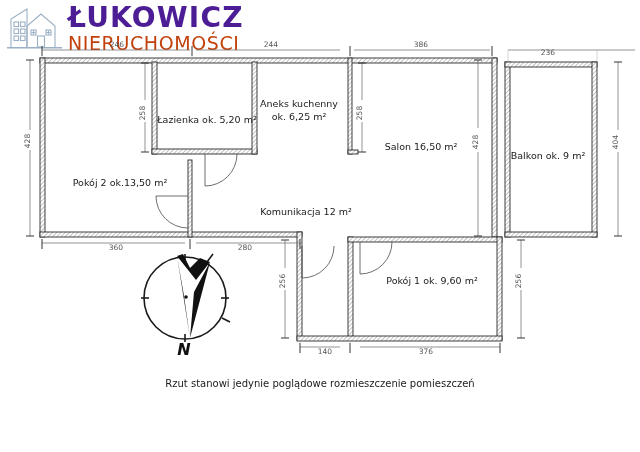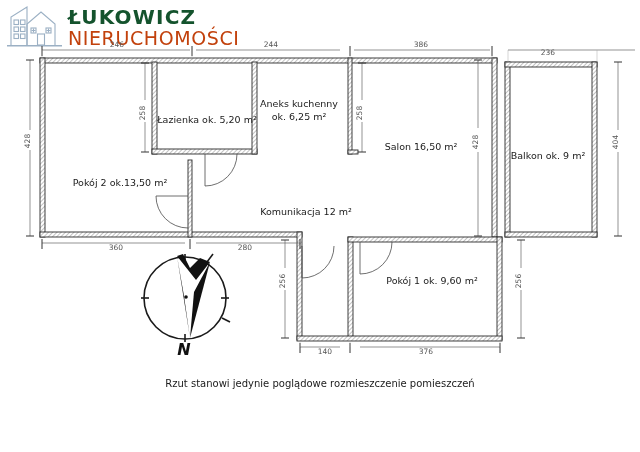--- a/index.html
+++ b/index.html
@@ -11,21 +11,21 @@
     overflow:hidden;
   }
   #stage{position:absolute;left:0;top:0;width:640px;height:452px;}
 
   
   .logo-wrap{position:absolute;left:6px;top:4px;display:flex;align-items:center;}
   .logo-mark{width:58px;height:46px;}
   .logo-text{margin-left:4px;line-height:1;}
   .logo-name{
     font-family:"DejaVu Sans", sans-serif;
-    font-weight:bold;font-size:20px;letter-spacing:1.2px;color:#14532d;
+    font-weight:bold;font-size:28px;letter-spacing:1.2px;color:#4c1d95;
   }
   .logo-sub{
     font-family:"DejaVu Sans", sans-serif;
     font-size:19px;letter-spacing:0.6px;color:#c2410c;margin-top:2px;
   }
 
   
   #plan{position:absolute;left:0;top:0;width:640px;height:452px;}
 
   .capt{

